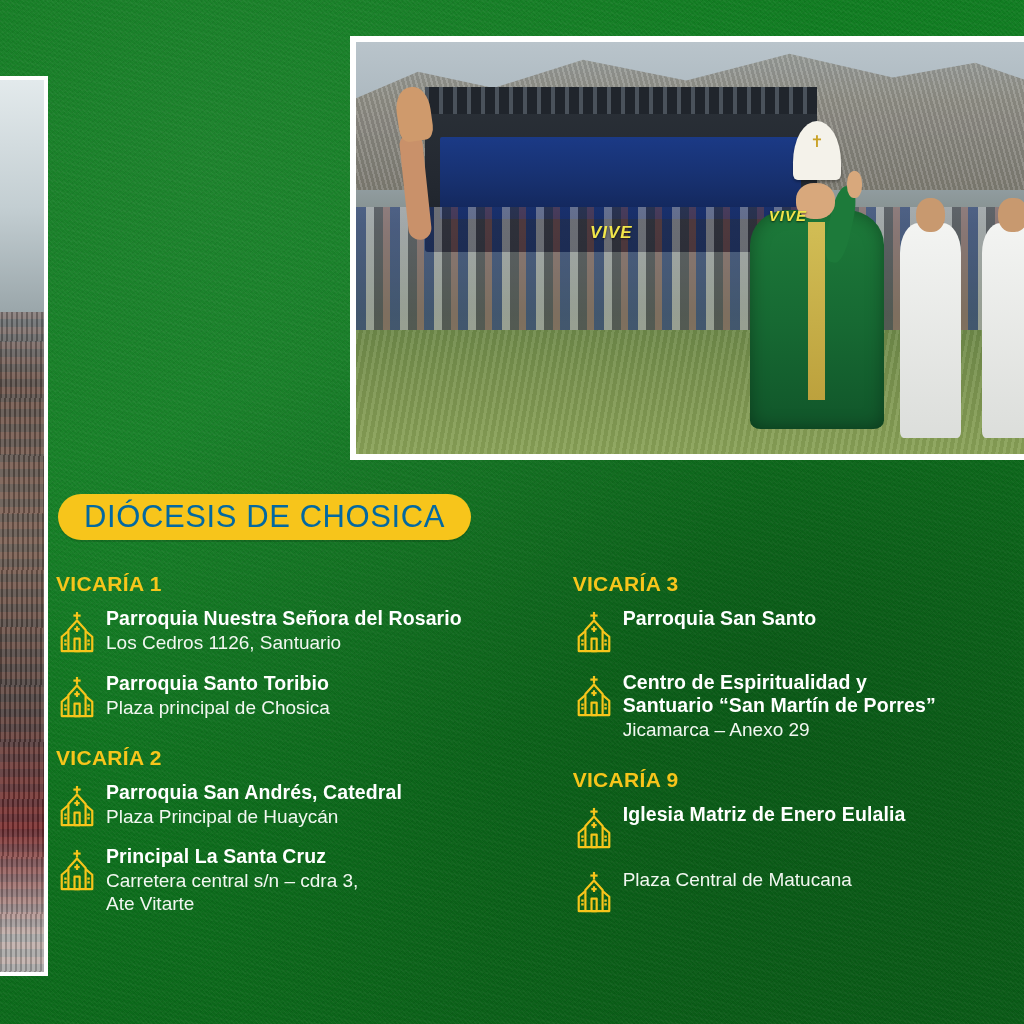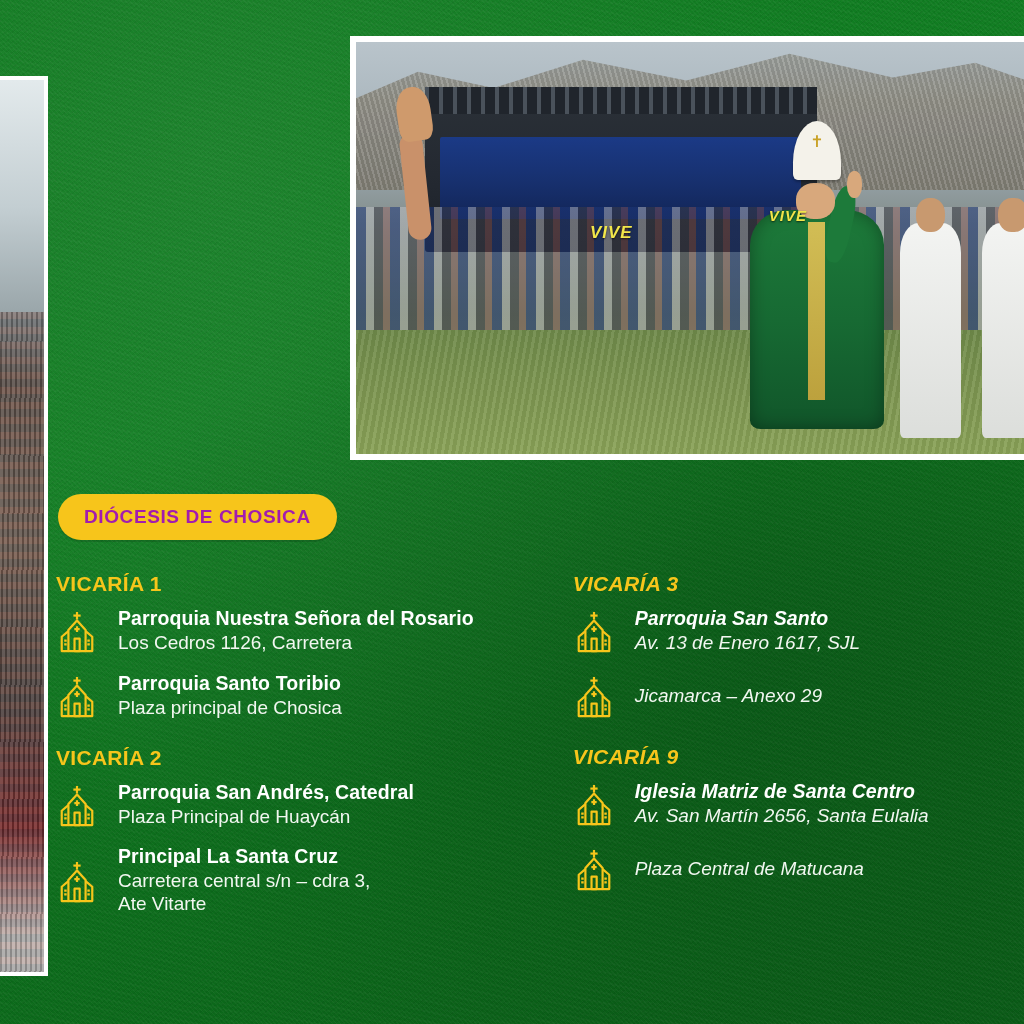--- a/index.html
+++ b/index.html
@@ -195,49 +195,49 @@
     position: absolute;
     left: 58px; top: 494px;
     height: 46px;
     padding: 0 26px;
     display: flex; align-items: center;
     background: #f7c51b;
     border-radius: 24px;
     box-shadow: 0 2px 0 rgba(0,0,0,.12);
   }
   .title-pill span {
-    color: #a21caf;
-    font-weight: 700;
-    font-size: 19px;
+    color: #0369a1;
+    font-weight: 400;
+    font-size: 31px;
     letter-spacing: .6px;
   }
 
   
   .cols {
     position: absolute;
     left: 56px; top: 572px;
     width: 960px;
     display: flex;
     gap: 10px;
   }
   .col { width: 512px; }
-  .col.right { width: 448px; font-style: italic; }
+  .col.right { width: 448px; }
 
   .vic-title {
     color: #f7c51b;
     font-weight: 800;
     font-size: 21px;
     letter-spacing: .3px;
     margin: 0 0 10px 0;
   }
   .vic-block { margin-bottom: 26px; }
   .entry {
     display: flex;
-    align-items: center;
-    gap: 20px;
+    align-items: flex-start;
+    gap: 8px;
     margin-bottom: 16px;
   }
   .church-icon {
     flex: 0 0 auto;
     width: 42px; height: 44px;
     margin-top: 4px;
   }
   .entry-text { padding-top: 1px; }
   .entry-name {
     color: #ffffff;
@@ -309,21 +309,21 @@
               <path d="M22 11 L13 21 V43 H31 V21 Z"></path>
               <path d="M13 22 L6 28 V43 H13"></path>
               <path d="M31 22 L38 28 V43 H31"></path>
               <rect x="19.4" y="30" width="5.4" height="13"></rect>
               <path d="M22 17 v6 M19.2 20 h5.6"></path>
               <path d="M8.6 32 h2.6 M8.6 36 h2.6 M32.8 32 h2.6 M32.8 36 h2.6"></path>
             </g>
           </svg>
           <div class="entry-text">
             <div class="entry-name">Parroquia Nuestra Señora del Rosario</div>
-            <div class="entry-addr">Los Cedros 1126, Carretera</div>
+            <div class="entry-addr">Los Cedros 1126, Santuario</div>
           </div>
         </div>
 
         <div class="entry">
           <svg class="church-icon" viewBox="0 0 44 46">
             <g fill="none" stroke="#f7c51b" stroke-width="2.3" stroke-linejoin="round">
               <path d="M22 2 V10"></path>
                 <path d="M18.2 5.8 H25.8"></path>
               <path d="M22 11 L13 21 V43 H31 V21 Z"></path>
               <path d="M13 22 L6 28 V43 H13"></path>
@@ -398,38 +398,39 @@
               <path d="M22 11 L13 21 V43 H31 V21 Z"></path>
               <path d="M13 22 L6 28 V43 H13"></path>
               <path d="M31 22 L38 28 V43 H31"></path>
               <rect x="19.4" y="30" width="5.4" height="13"></rect>
               <path d="M22 17 v6 M19.2 20 h5.6"></path>
               <path d="M8.6 32 h2.6 M8.6 36 h2.6 M32.8 32 h2.6 M32.8 36 h2.6"></path>
             </g>
           </svg>
           <div class="entry-text">
             <div class="entry-name">Parroquia San Santo</div>
-            <div class="entry-addr">Av. 13 de Enero 1617, SJL</div>
-          </div>
-        </div>
-
-        <div class="entry">
-          <svg class="church-icon" viewBox="0 0 44 46">
-            <g fill="none" stroke="#f7c51b" stroke-width="2.3" stroke-linejoin="round">
-              <path d="M22 2 V10"></path>
-                <path d="M18.2 5.8 H25.8"></path>
-              <path d="M22 11 L13 21 V43 H31 V21 Z"></path>
-              <path d="M13 22 L6 28 V43 H13"></path>
-              <path d="M31 22 L38 28 V43 H31"></path>
-              <rect x="19.4" y="30" width="5.4" height="13"></rect>
-              <path d="M22 17 v6 M19.2 20 h5.6"></path>
-              <path d="M8.6 32 h2.6 M8.6 36 h2.6 M32.8 32 h2.6 M32.8 36 h2.6"></path>
-            </g>
-          </svg>
-          <div class="entry-text">
+          </div>
+        </div>
+
+        <div class="entry">
+          <svg class="church-icon" viewBox="0 0 44 46">
+            <g fill="none" stroke="#f7c51b" stroke-width="2.3" stroke-linejoin="round">
+              <path d="M22 2 V10"></path>
+                <path d="M18.2 5.8 H25.8"></path>
+              <path d="M22 11 L13 21 V43 H31 V21 Z"></path>
+              <path d="M13 22 L6 28 V43 H13"></path>
+              <path d="M31 22 L38 28 V43 H31"></path>
+              <rect x="19.4" y="30" width="5.4" height="13"></rect>
+              <path d="M22 17 v6 M19.2 20 h5.6"></path>
+              <path d="M8.6 32 h2.6 M8.6 36 h2.6 M32.8 32 h2.6 M32.8 36 h2.6"></path>
+            </g>
+          </svg>
+          <div class="entry-text">
+            <div class="entry-name" style="white-space:pre-line">Centro de Espiritualidad y
+Santuario “San Martín de Porres”</div>
             <div class="entry-addr">Jicamarca – Anexo 29</div>
           </div>
         </div>
       </div>
 
       <div class="vic-block">
         <div class="vic-title">VICARÍA 9</div>
 
         <div class="entry">
           <svg class="church-icon" viewBox="0 0 44 46">
@@ -438,22 +439,21 @@
                 <path d="M18.2 5.8 H25.8"></path>
               <path d="M22 11 L13 21 V43 H31 V21 Z"></path>
               <path d="M13 22 L6 28 V43 H13"></path>
               <path d="M31 22 L38 28 V43 H31"></path>
               <rect x="19.4" y="30" width="5.4" height="13"></rect>
               <path d="M22 17 v6 M19.2 20 h5.6"></path>
               <path d="M8.6 32 h2.6 M8.6 36 h2.6 M32.8 32 h2.6 M32.8 36 h2.6"></path>
             </g>
           </svg>
           <div class="entry-text">
-            <div class="entry-name">Iglesia Matriz de Santa Centro</div>
-            <div class="entry-addr">Av. San Martín 2656, Santa Eulalia</div>
+            <div class="entry-name">Iglesia Matriz de Enero Eulalia</div>
           </div>
         </div>
 
         <div class="entry">
           <svg class="church-icon" viewBox="0 0 44 46">
             <g fill="none" stroke="#f7c51b" stroke-width="2.3" stroke-linejoin="round">
               <path d="M22 2 V10"></path>
                 <path d="M18.2 5.8 H25.8"></path>
               <path d="M22 11 L13 21 V43 H31 V21 Z"></path>
               <path d="M13 22 L6 28 V43 H13"></path>

